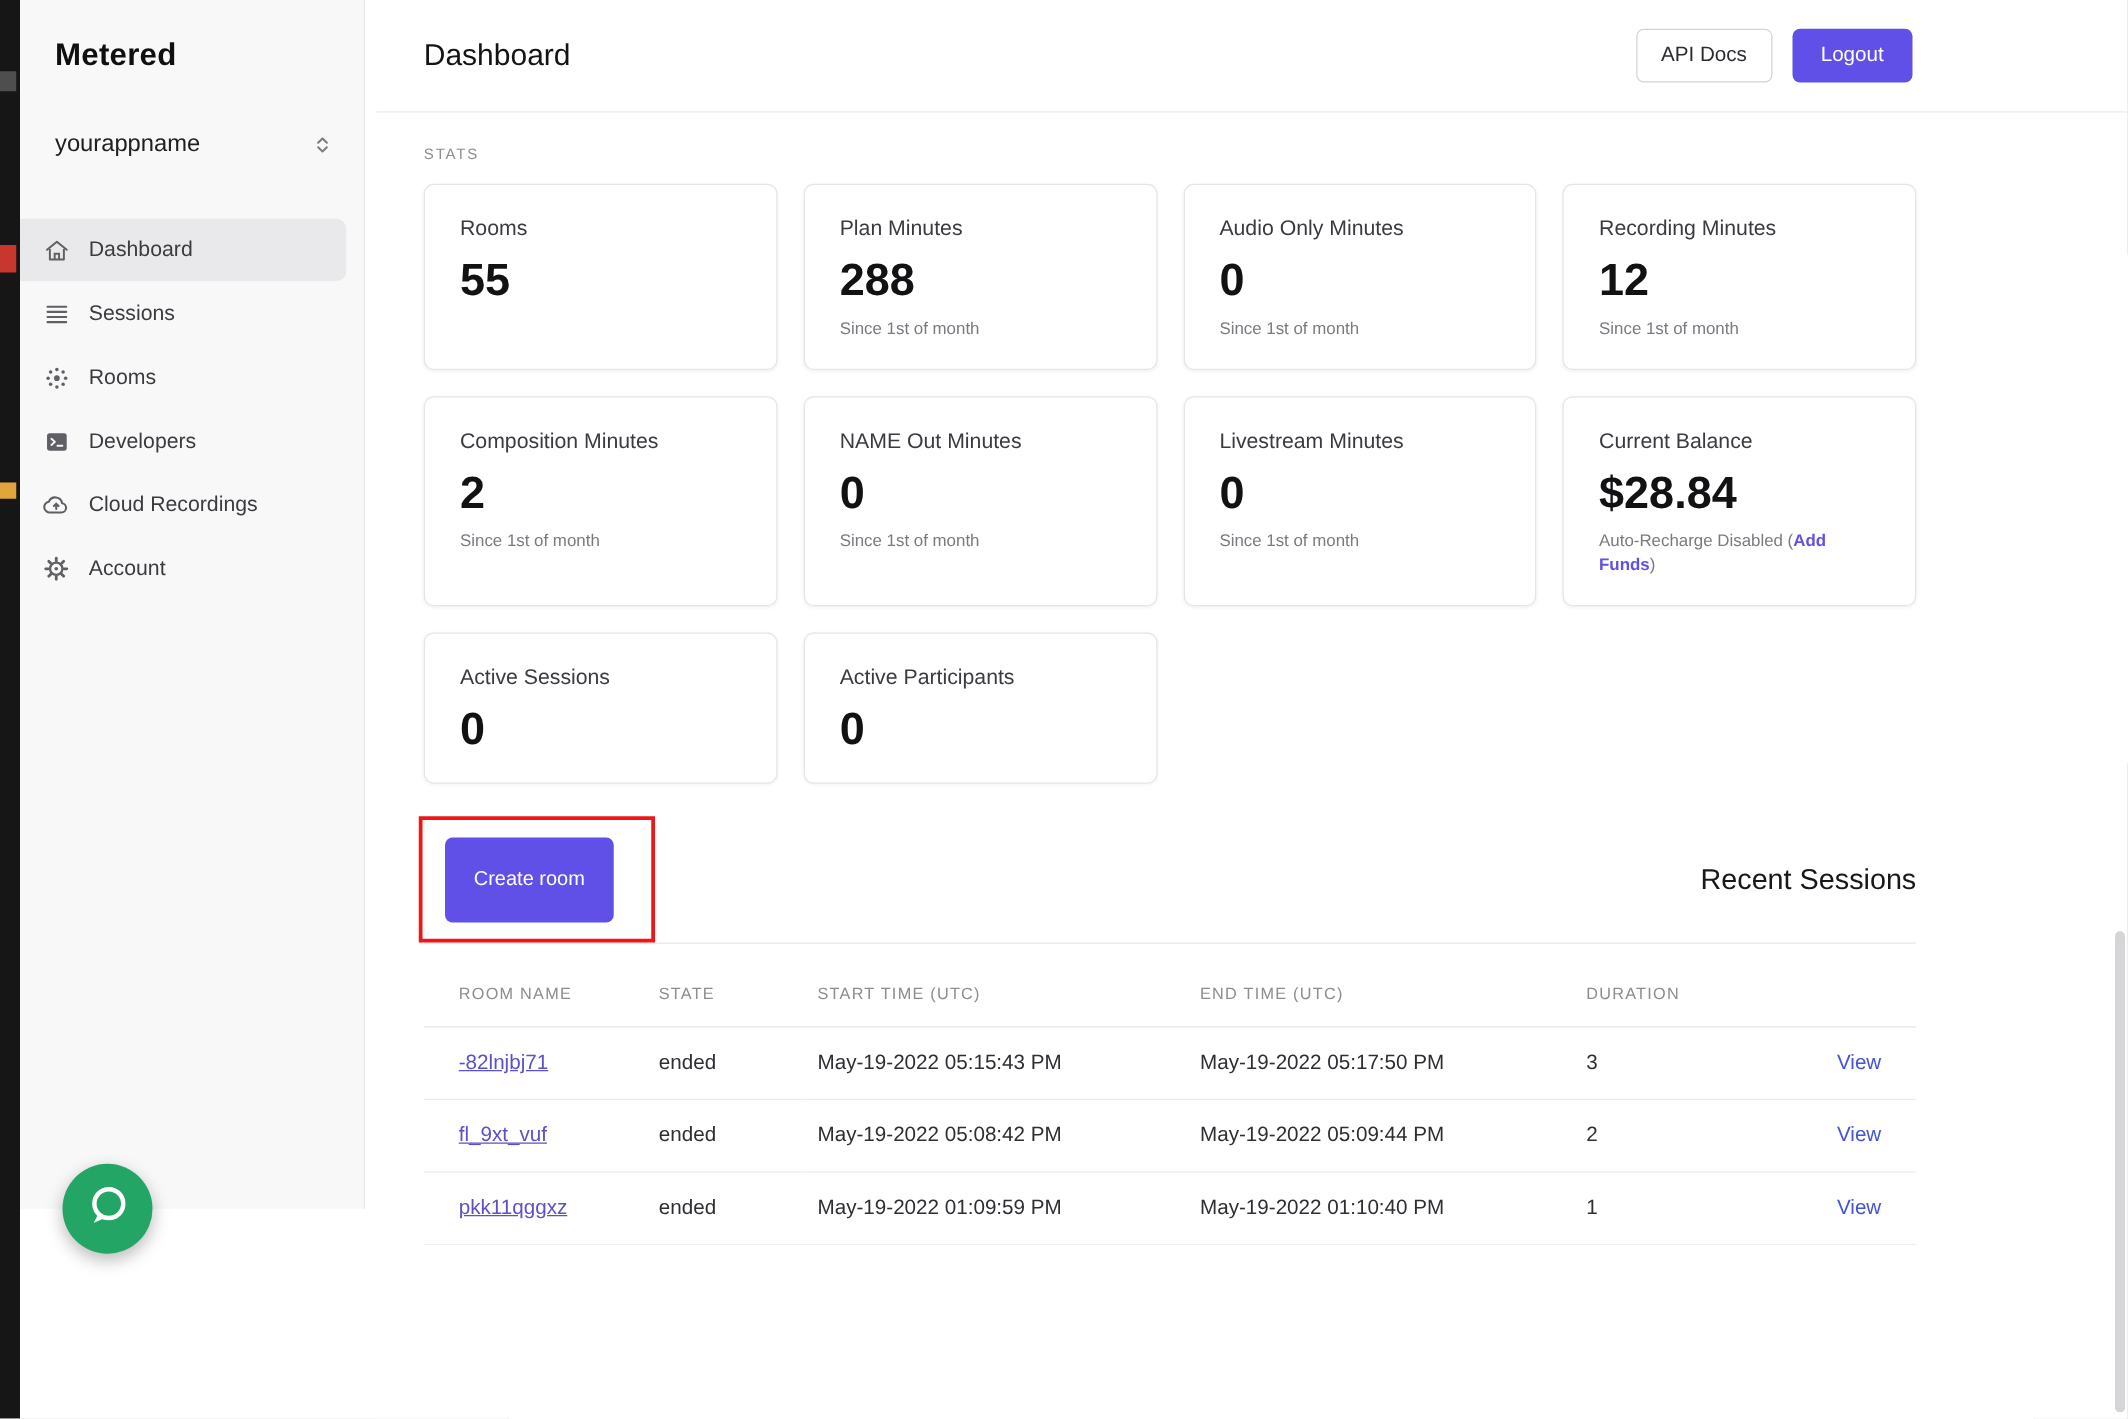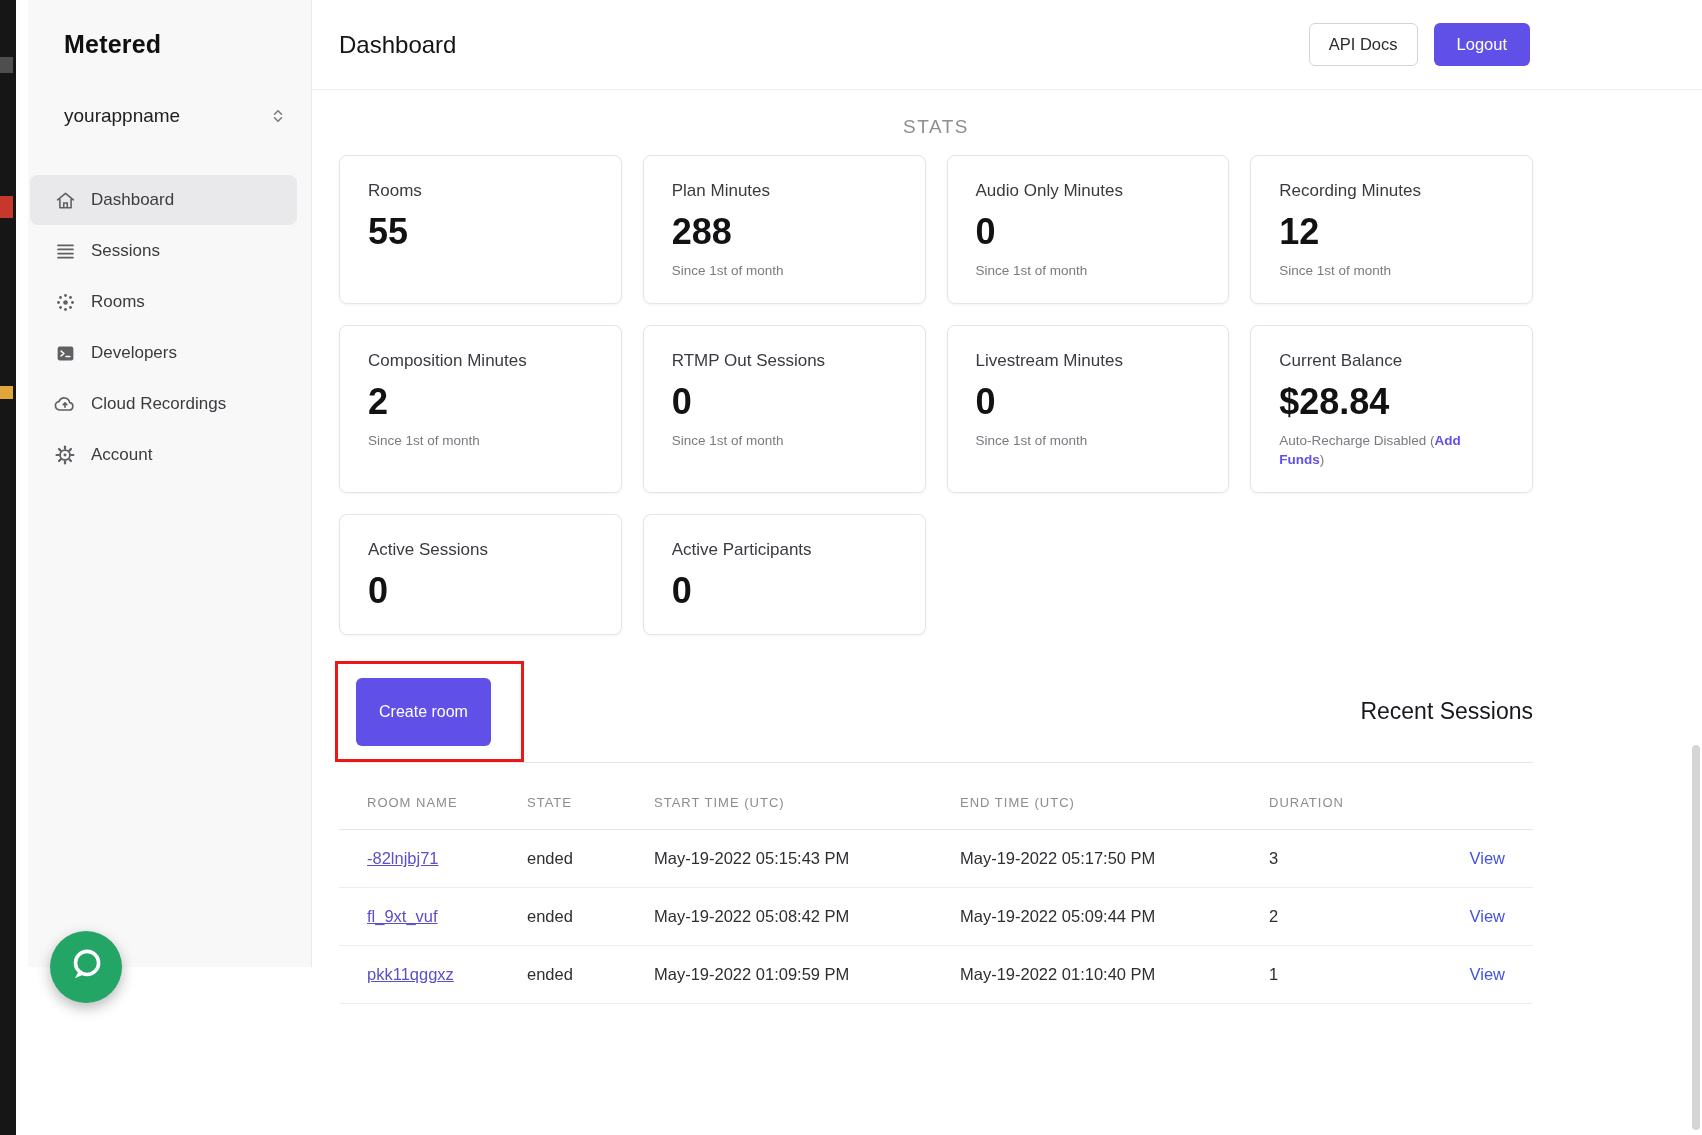--- a/index.html
+++ b/index.html
@@ -10,21 +10,21 @@
   }
   
   .edge-strip { position:absolute; left:0; top:0; width:16px; height:1135px; background:#161616; z-index:5; }
   .frag { position:absolute; left:0; width:13px; }
   .frag-gray { top:57px; height:16px; background:#4e4e4e; }
   .frag-red { top:196px; height:22px; background:#c8372d; }
   .frag-yellow { top:386px; height:13px; background:#e0a63c; }
 
   
   .sidebar {
-    position:absolute; left:28px; top:0; width:284px; height:967px;
+    position:absolute; left:8px; top:0; width:284px; height:967px;
     background:#f8f8f9; border-right:1px solid #e9e9eb; box-sizing:border-box; z-index:4;
   }
   .brand { padding:30px 0 0 36px; font-size:25px; font-weight:700; color:var(--brand-text,#101010); letter-spacing:.2px; }
   .app-switcher {
     margin:46px 22px 0 36px; display:flex; align-items:center; justify-content:space-between;
     font-size:19px; color:#202022; cursor:pointer;
   }
   .nav { margin-top:48px; }
   .nav-item {
     display:flex; align-items:center; gap:15px; height:50px; margin:0 14px 1px 2px;
@@ -45,21 +45,21 @@
     height:90px; display:flex; align-items:center; justify-content:space-between;
     padding:0 172px 0 38px; border-bottom:1px solid #ececee; box-sizing:border-box;
   }
   .page-title { font-size:24px; font-weight:500; color:#141416; }
   .header-actions { display:flex; align-items:center; gap:16px; }
   .btn { border-radius:6px; font-family:inherit; cursor:pointer; }
   .btn-outline { background:#fff; border:1px solid #d4d4d8; padding:11px 19px; font-size:16.5px; color:#2b2b30; }
   .btn-primary { background:var(--accent,#6050e8); border:none; padding:12px 23px; font-size:16.5px; color:#fff; }
 
   .content { padding:26px 0 0 38px; width:1194px; }
-  .stats-label { font-size:19px; letter-spacing:1.5px; color:#8e8e93;text-align:center; }
+  .stats-label { font-size:12px; letter-spacing:1.5px; color:#8e8e93; }
 
   .cards-grid { margin-top:17px; display:grid; grid-template-columns:repeat(4,1fr); gap:21px; }
   .card {
     background:#fff; border:1px solid #e5e5e8; border-radius:8px;
     box-shadow:0 1px 3px rgba(0,0,0,.05); padding:25px 28px 22px; box-sizing:border-box;
   }
   .card-title { font-size:17px; color:#3a3a40; }
   .card-value { margin-top:9px; font-size:36px; font-weight:700; color:#121214; line-height:1.2; }
   .card-sub { margin-top:9px; font-size:13.5px; color:#7a7a80; line-height:1.4; }
   .card-sub:empty { display:none; }
@@ -238,21 +238,21 @@
           <div class="card-value">12</div>
           <div class="card-sub">Since 1st of month</div>
         </div>
 
         <div class="card">
           <div class="card-title">Composition Minutes</div>
           <div class="card-value">2</div>
           <div class="card-sub">Since 1st of month</div>
         </div>
         <div class="card">
-          <div class="card-title">RTMP Out Sessions</div>
+          <div class="card-title">NAME Out Minutes</div>
           <div class="card-value">0</div>
           <div class="card-sub">Since 1st of month</div>
         </div>
         <div class="card">
           <div class="card-title">Livestream Minutes</div>
           <div class="card-value">0</div>
           <div class="card-sub">Since 1st of month</div>
         </div>
         <div class="card">
           <div class="card-title">Current Balance</div>

